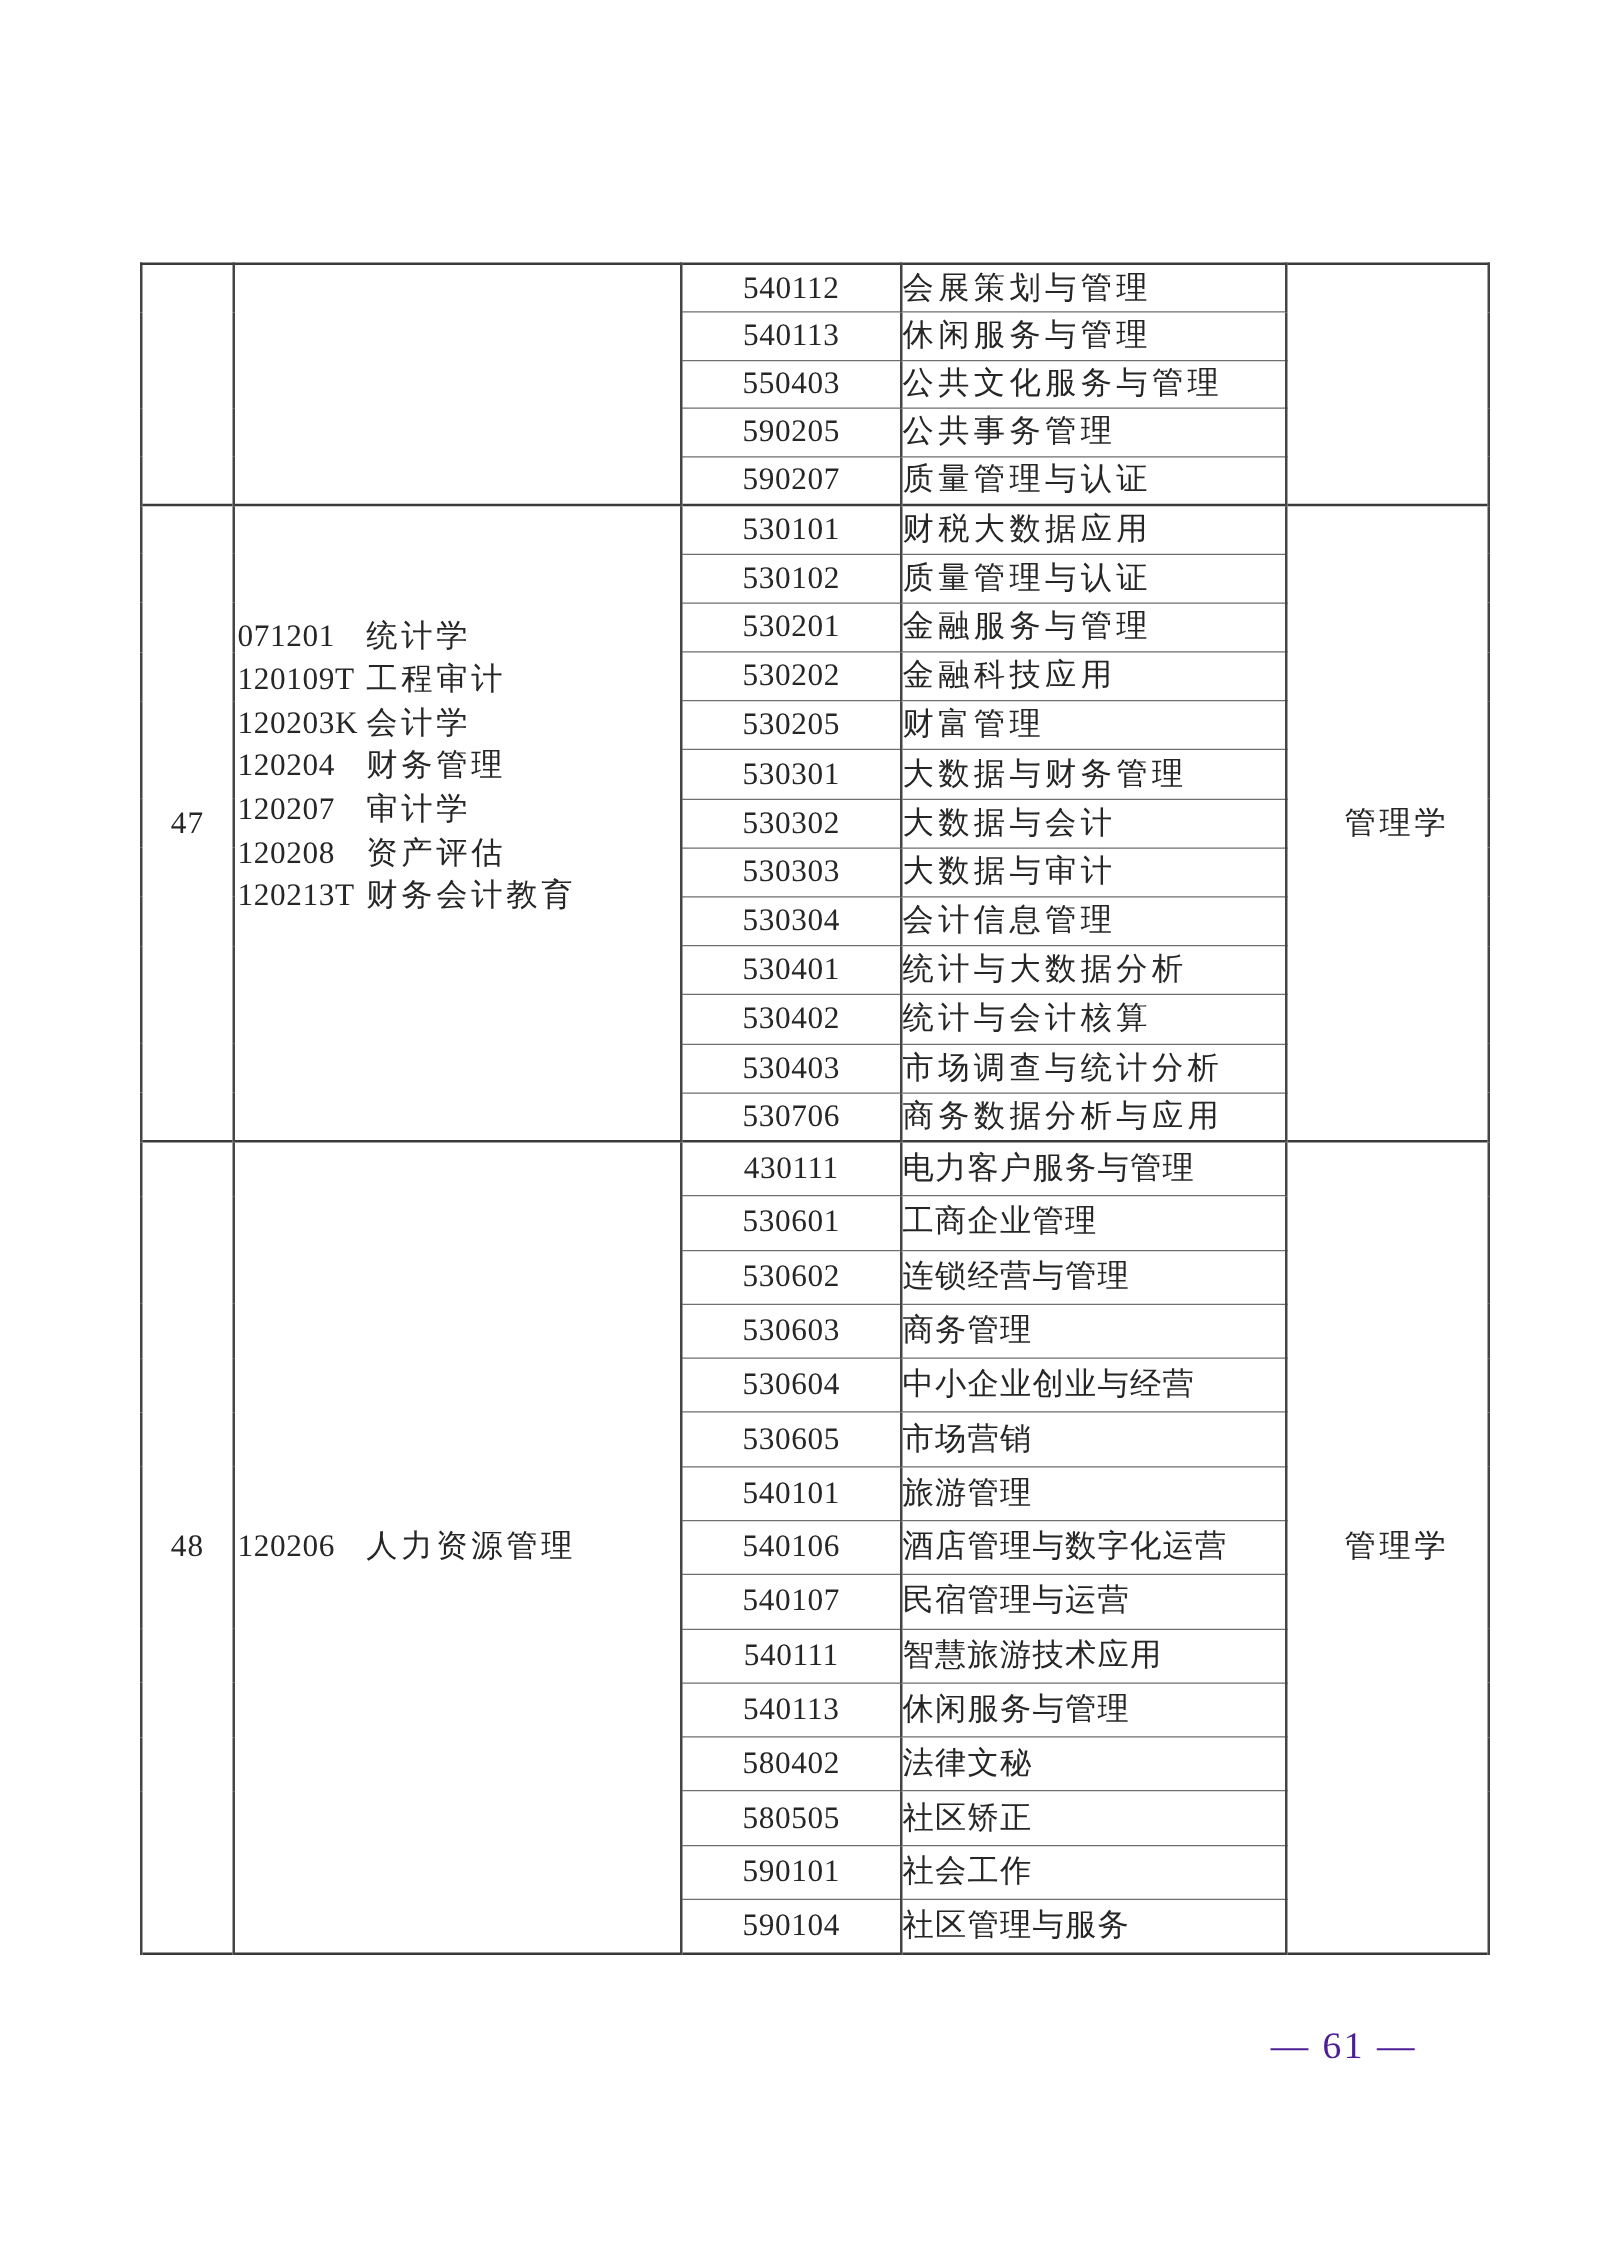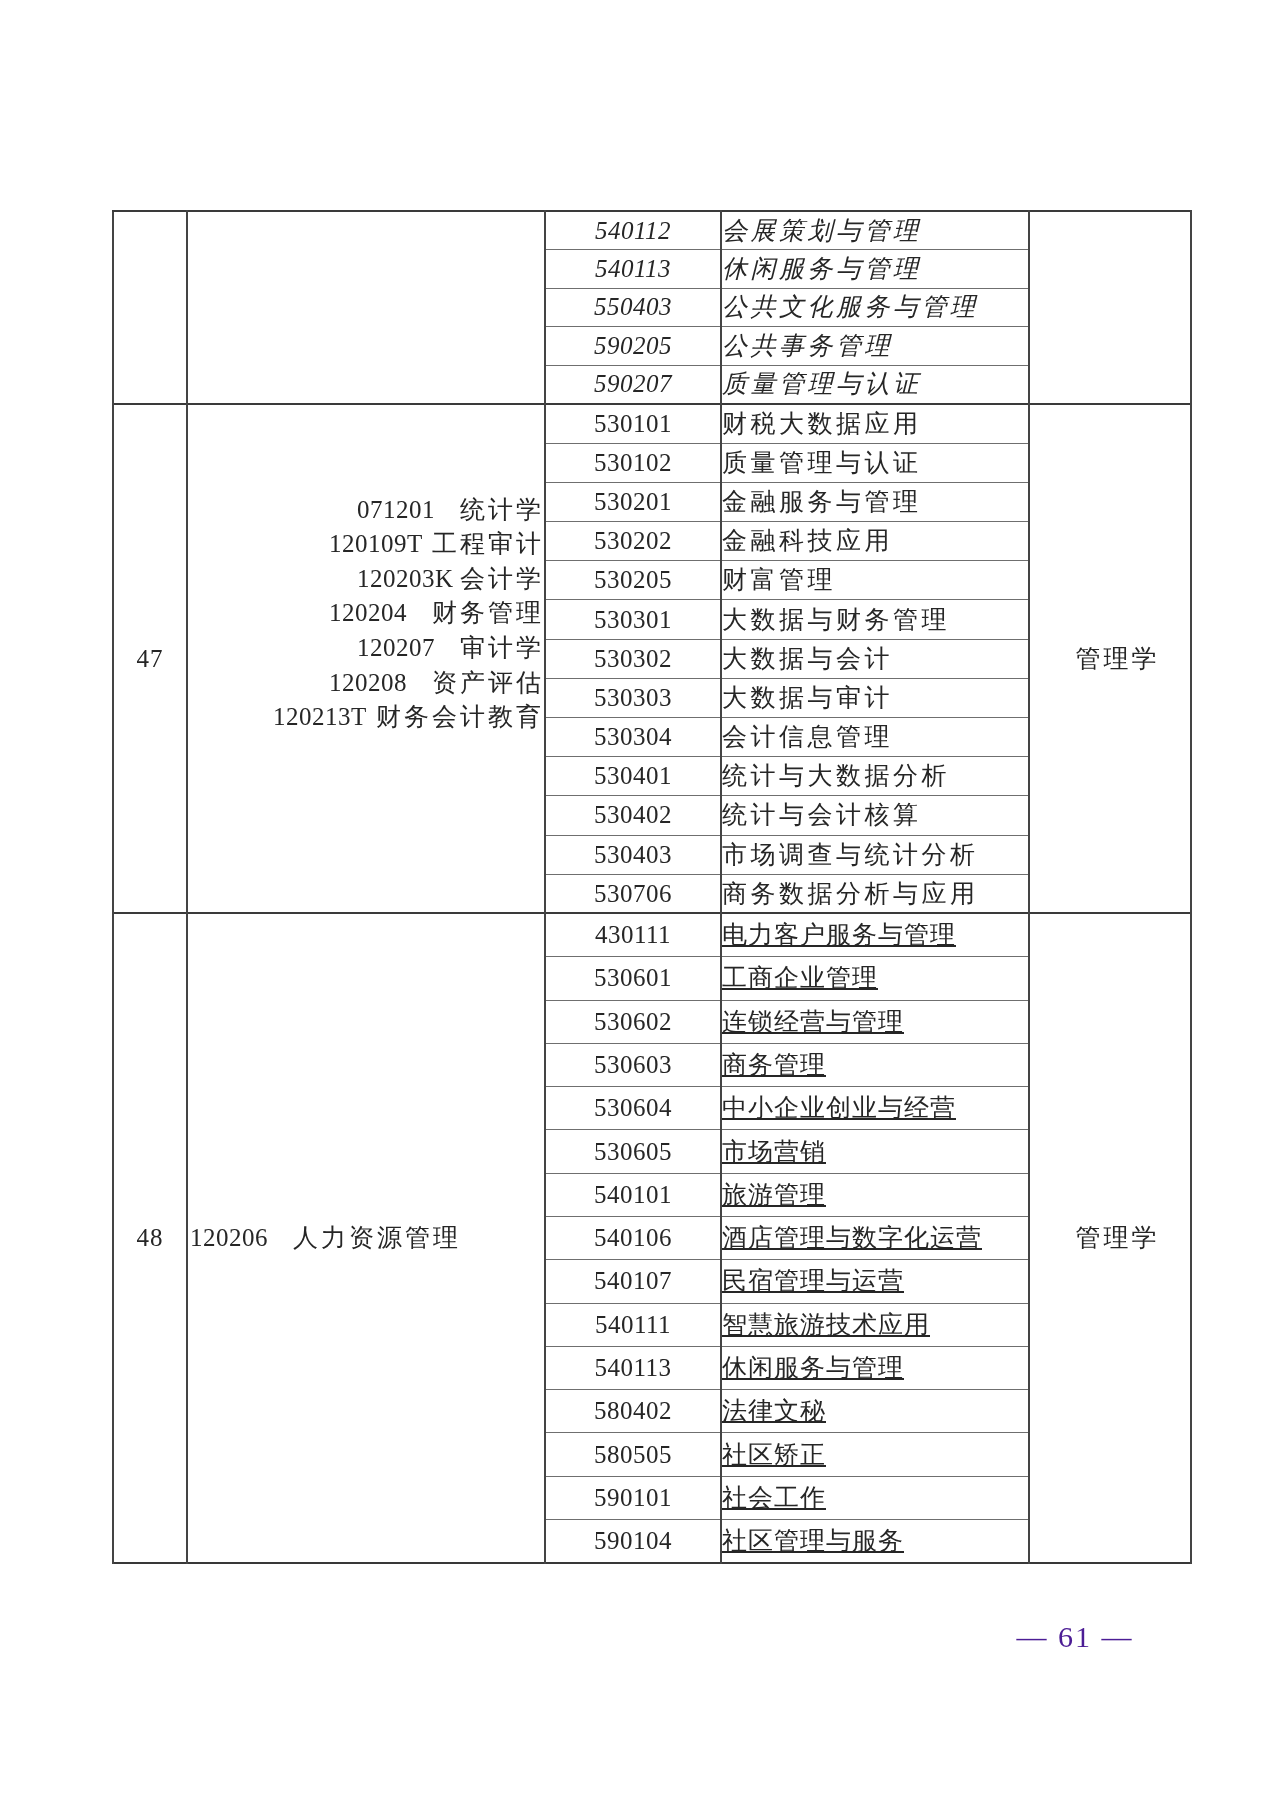--- a/index.html
+++ b/index.html
@@ -18,39 +18,39 @@
   table.majors-table td{
     padding:0;vertical-align:middle;
     font-size:25px;line-height:1.2;
     border:1px solid #6f6f6f;
     border-left:2px solid #444444;
     border-right:2px solid #444444;
     overflow:hidden;
   }
   table.majors-table{border:2px solid #383838;}
   tr.sec-start > td{border-top:2px solid #3a3a3a;}
-  tr.s0{height:38.6px;font-style:italic;}
+  tr.s0{height:38.6px;}
   tr.s1{height:39.2px;}
   tr.s2{height:43.3px;}
 
   td.row-no-cell{text-align:center;letter-spacing:1px;margin-top:24px;}
   td.category-cell{text-align:center;}
   .category-text{letter-spacing:3px;margin-left:15px;}
 
   td.majors-cell{text-align:left;}
   .major-block{display:flex;flex-direction:column;padding-left:2px;}
-  .major-block.raised{transform:translateY(-45px);align-items:flex-end;}
+  .major-block.raised{transform:translateY(-45px);}
   .major-line{display:flex;line-height:34.6px;white-space:nowrap;}
   .ug-code{flex:0 0 103px;letter-spacing:0.5px;}
   .ug-name{letter-spacing:3px;}
 
   td.code-cell{text-align:center;letter-spacing:0.5px;}
   td.name-cell{text-align:left;padding-left:8px;white-space:nowrap;}
   .ls-wide{letter-spacing:3.5px;}
-  .ls-narrow{letter-spacing:1px;text-decoration:underline;}
+  .ls-narrow{letter-spacing:1px;}
 
   .page-number{
     position:absolute;left:995px;top:1620px;width:160px;
     text-align:center;font-size:30px;letter-spacing:2px;color:#4c1d95;
   }
 </style>
 </head>
 <body>
 
 <div class="page">

